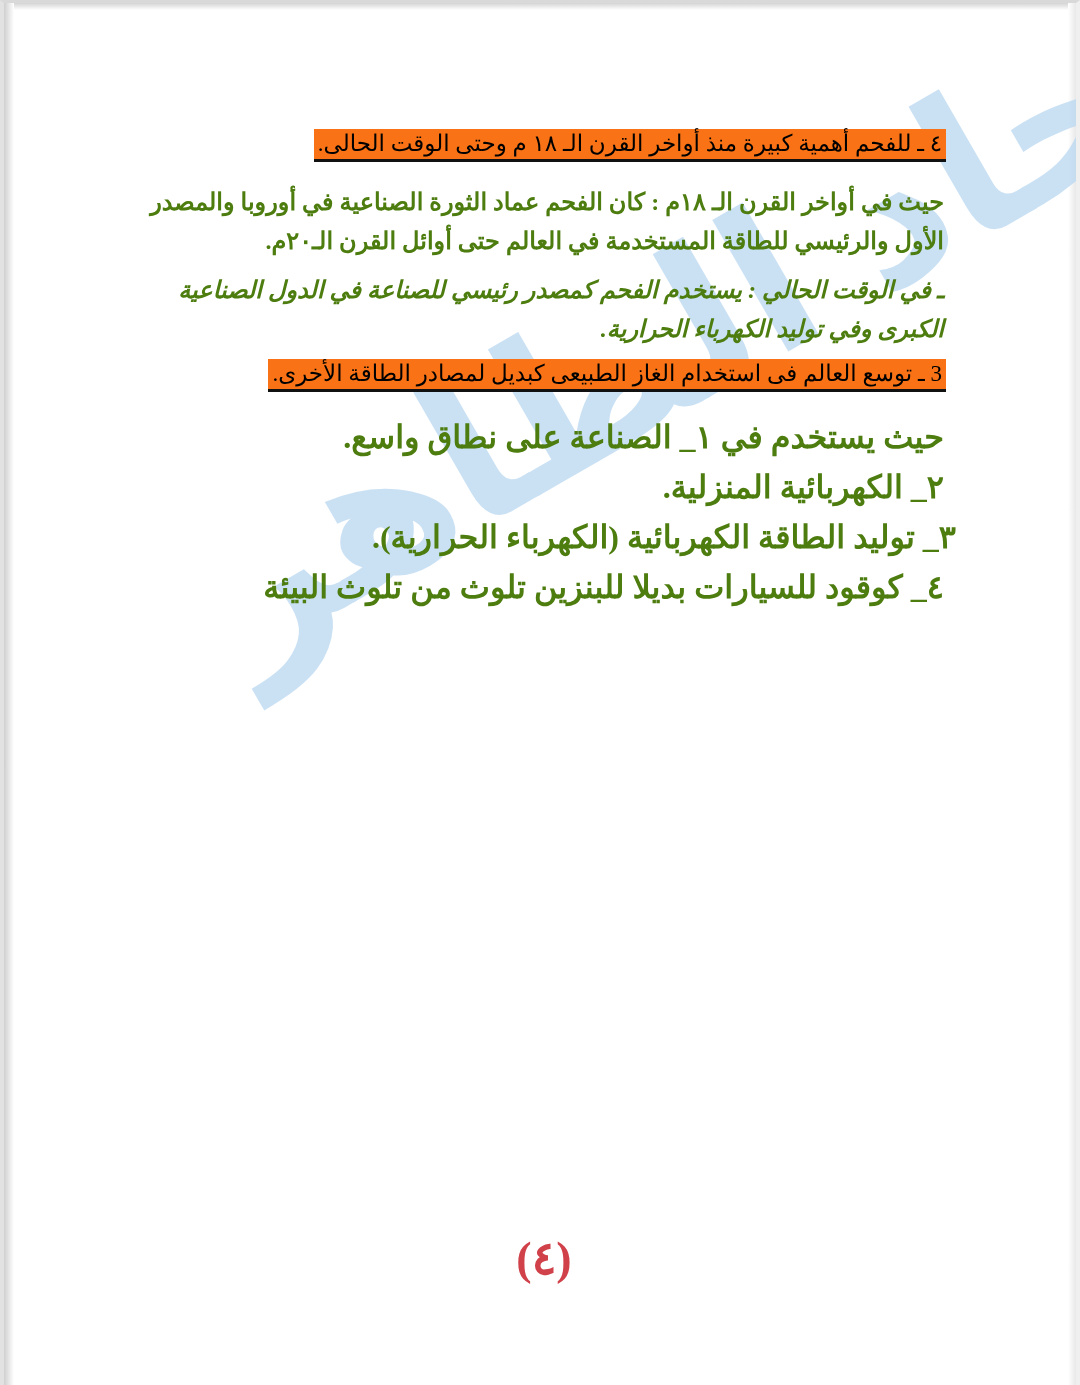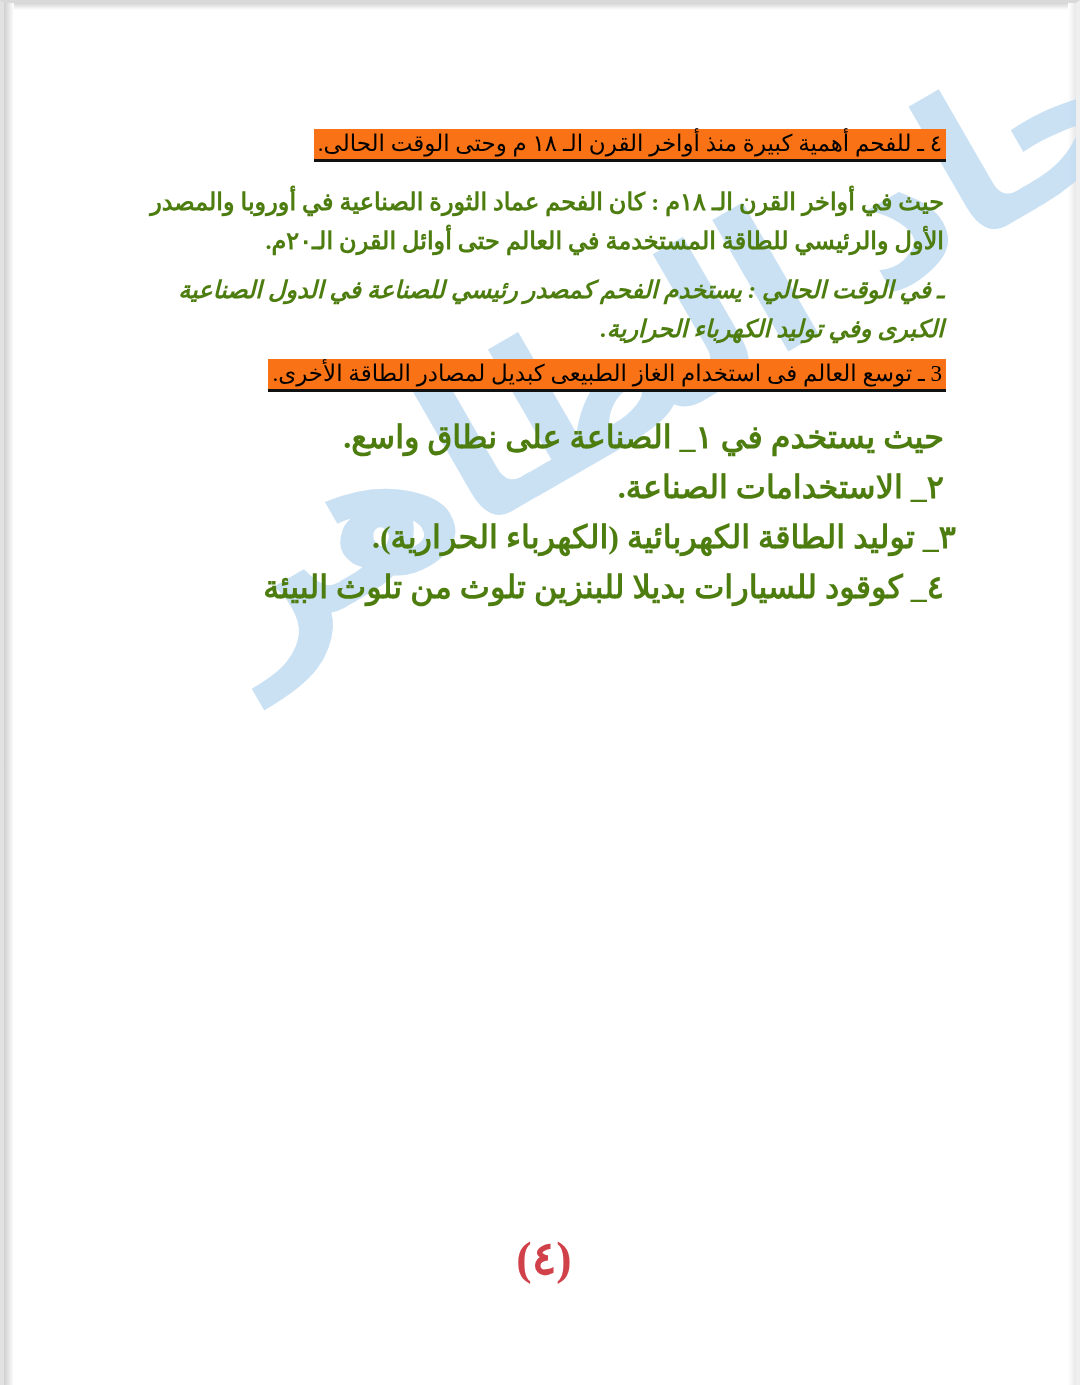--- a/index.html
+++ b/index.html
@@ -154,21 +154,21 @@
     </div>
 
     <div class="doc-line list-line" style="top:411px; right:132px; left:132px;">
       <span>حيث يستخدم في</span>
       <span>١</span><span>_</span>
       <span>الصناعة على نطاق واسع.</span>
     </div>
 
     <div class="doc-line list-line" style="top:461px; right:132px; left:132px;">
       <span>٢</span><span>_</span>
-      <span>الاستخدامات الصناعة.</span>
+      <span>الكهربائية المنزلية.</span>
     </div>
 
     <div class="doc-line list-line" style="top:511px; right:120px; left:132px;">
       <span>٣</span><span>_</span>
       <span>توليد الطاقة الكهربائية (الكهرباء الحرارية).</span>
     </div>
 
     <div class="doc-line list-line" style="top:561px; right:132px; left:132px;">
       <span>٤</span><span>_</span>
       <span>كوقود للسيارات بديلا للبنزين تلوث من تلوث البيئة</span>

